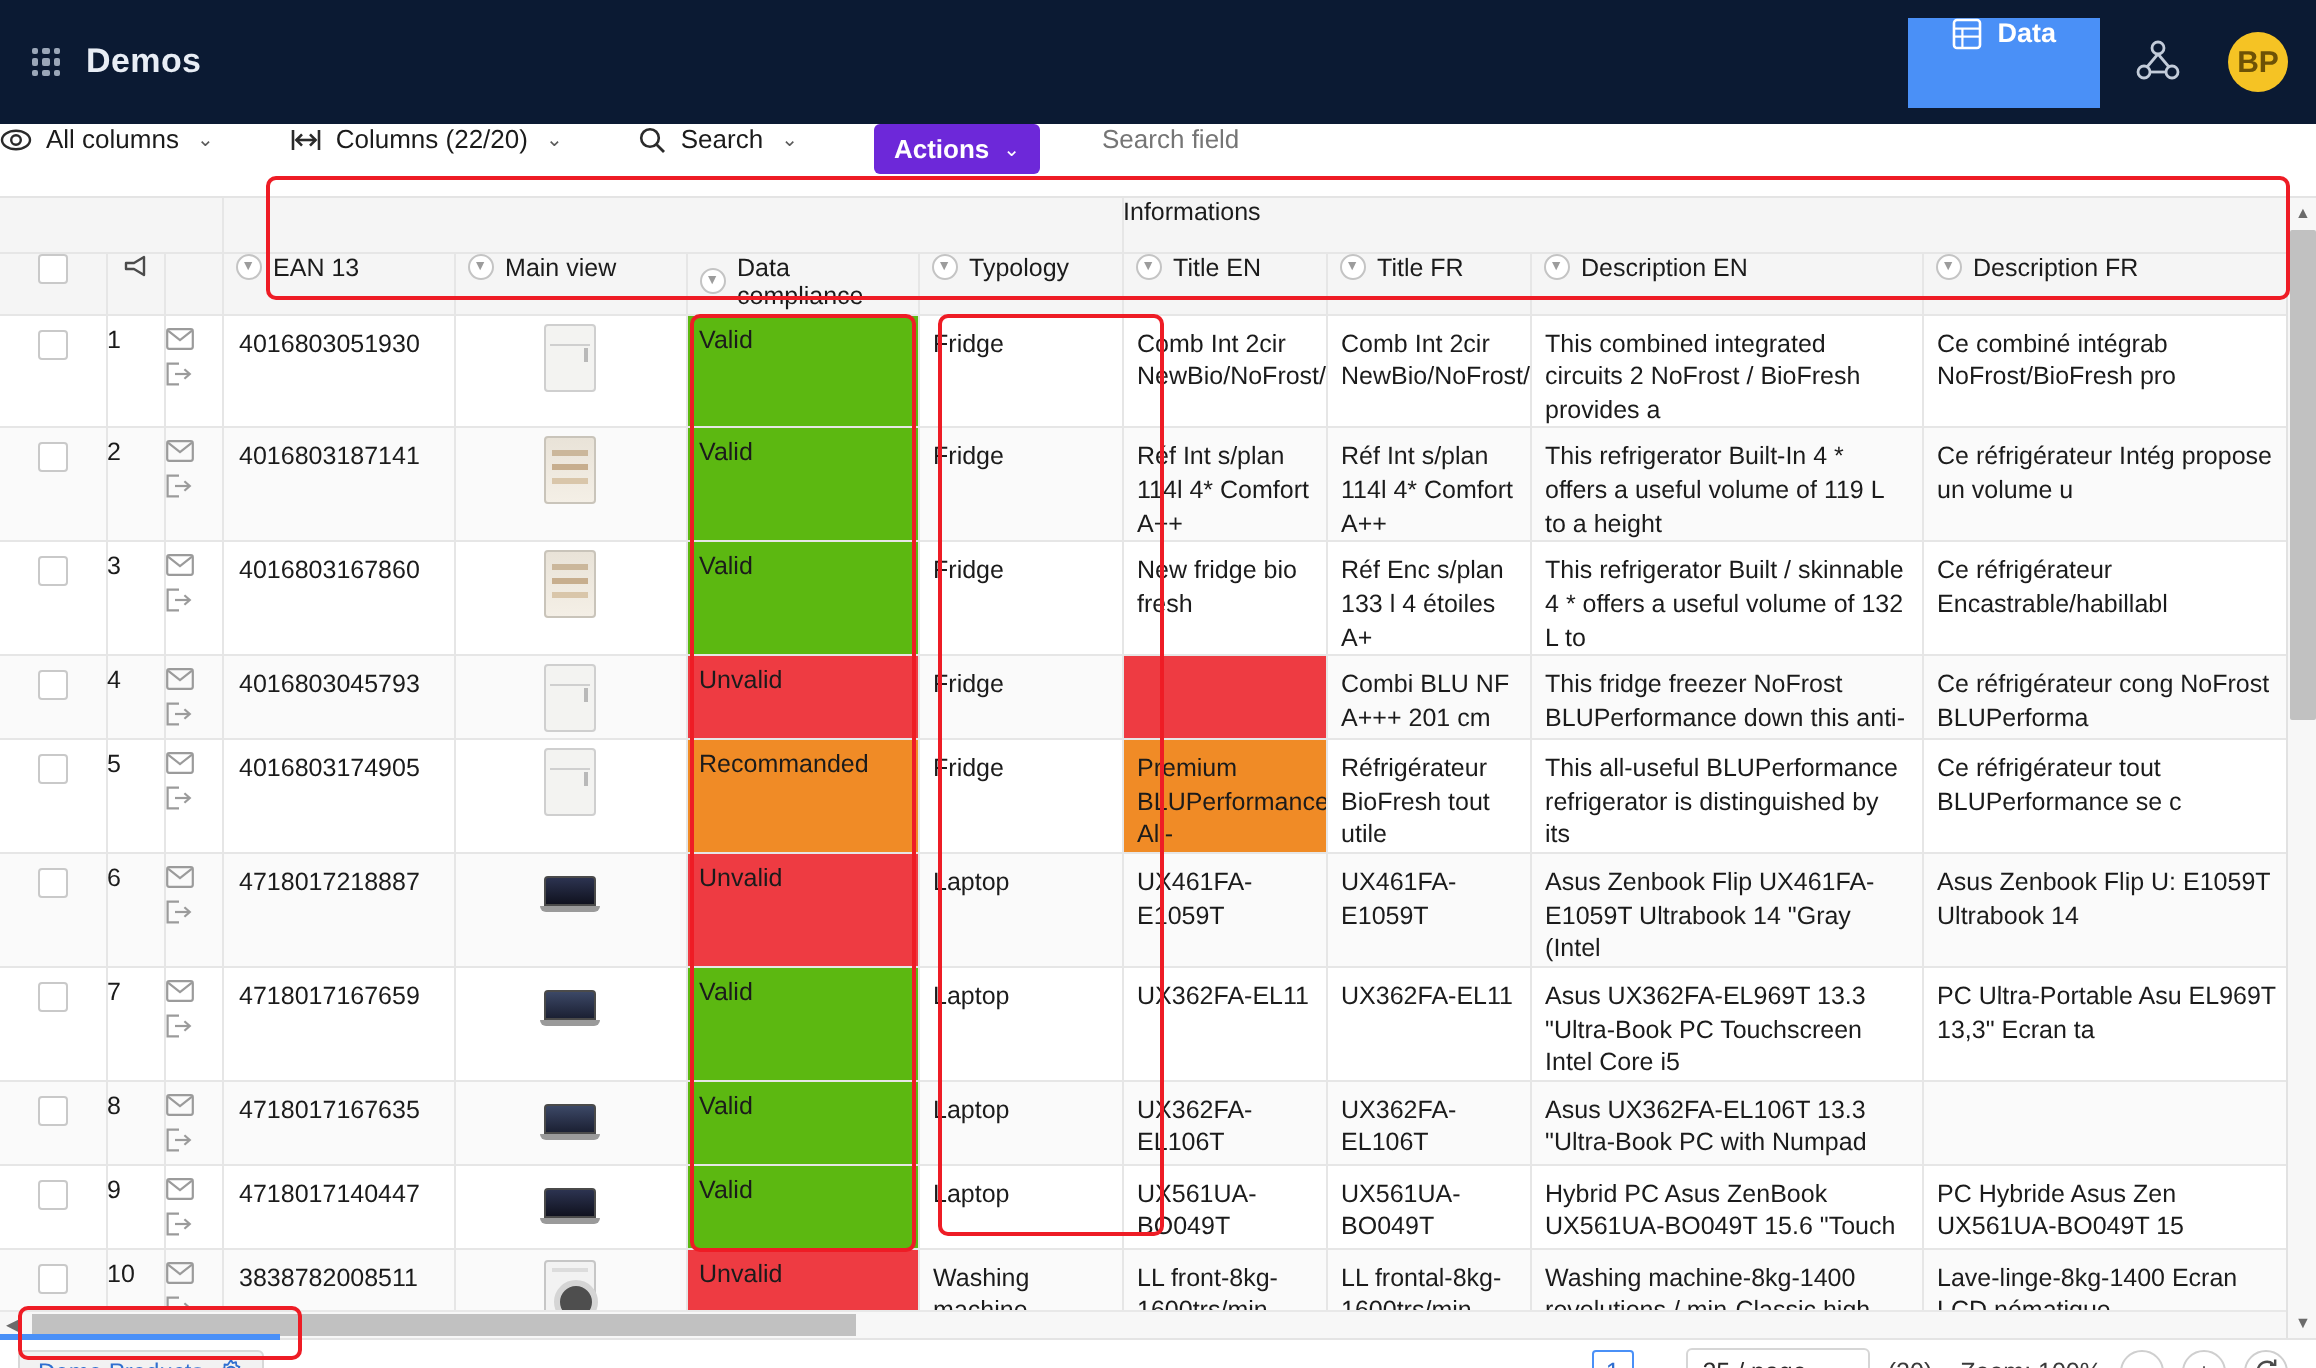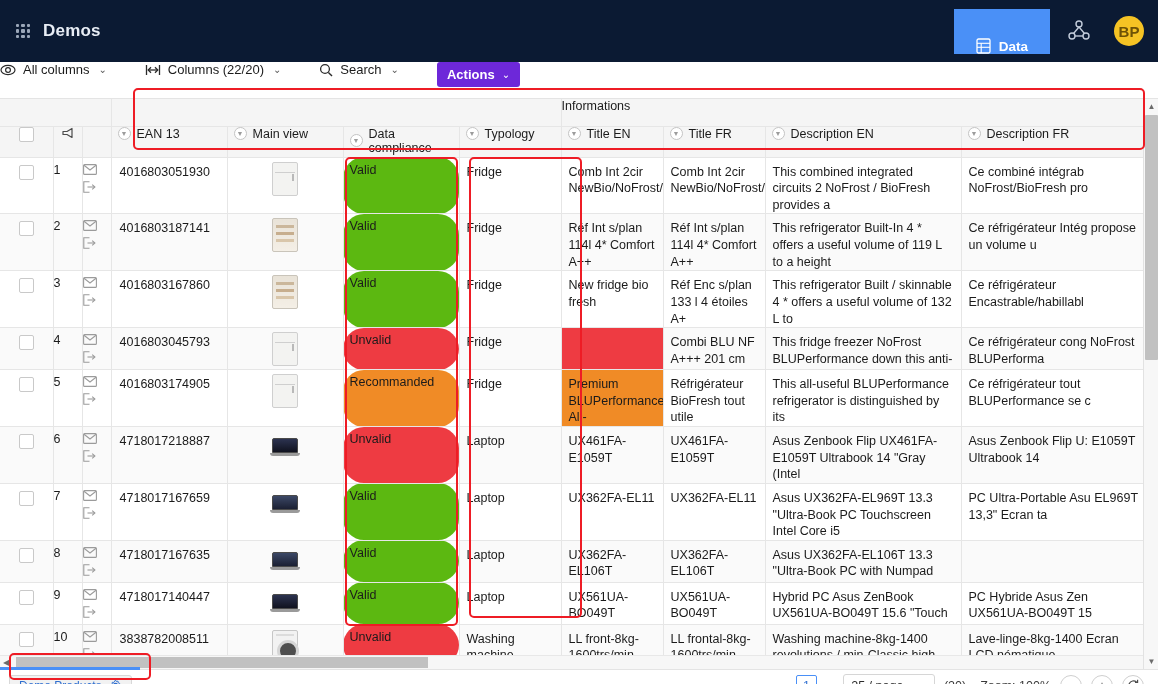--- a/index.html
+++ b/index.html
@@ -16,21 +16,21 @@
   .navbar {
     height: 62px; background: #0b1a33; display: flex;
     align-items: center; position: relative;
   }
   .grid-icon { width: 14px; height: 14px; display: grid;
     grid-template-columns: repeat(3, 1fr); grid-template-rows: repeat(3, 1fr);
     gap: 2px; margin-left: 16px; }
   .grid-icon i { background: #9aa6b8; border-radius: 1px; display:block; }
   .brand { color: #e8edf5; font-size: 17px; font-weight: bold; margin-left: 13px; letter-spacing: .2px; }
   .nav-right { margin-left: auto; display: flex; align-items: center; height: 45px; }
-  .nav-tab { display: flex; align-items: flex-end; gap: 8px; height: 45px;
+  .nav-tab { display: flex; align-items: flex-start; gap: 8px; height: 45px;
     padding: 0 22px; color: #ffffff; font-size: 13.5px; font-weight: bold; cursor: pointer; }
   .nav-tab.active { background: #4a90f7; }
   .nav-icon-btn { width: 58px; height: 45px; display: flex; align-items: center;
     justify-content: center; cursor: pointer; }
   .avatar { width: 30px; height: 30px; border-radius: 50%; background: #f5c324;
     color: #6d5206; font-size: 15px; font-weight: bold; display: flex;
     align-items: center; justify-content: center; margin: 0 14px 0 6px; cursor: pointer; }
 
   
   .toolbar { height: 37px; background: #fff; display: flex; align-items: flex-start;
@@ -63,21 +63,21 @@
     display: inline-flex; align-items: center; justify-content: center; flex: 0 0 auto;
     color: #9c9c9c; font-size: 7px; line-height: 1; cursor: pointer; background:#fff; }
 
   td.num { text-align: center; color: #3a3a3a; font-size: 12.5px;
     padding-top: 5px; width: 26px; }
   td.rowicons { text-align: center; padding-top: 6px; }
   td.ean { padding: 7px 0 0 8px; color: #1b1b1b; }
   td.thumb { text-align: center; padding-top: 4px; }
   td.txt { padding: 6px 7px 0 7px; line-height: 1.33; color: #1b1b1b;
     overflow: hidden; }
-  td.status { color: #fff; padding: 5px 0 0 6px; font-size: 12.5px; border-radius: 21px; }
+  td.status { color: #fff; padding: 5px 0 0 6px; font-size: 12.5px; }
   .st-valid { background: #5cb811; }
   .st-unvalid { background: #ee3b42; }
   .st-recommanded { background: #f08b26; }
   .cell-hl-red { background: #ee3b42; }
   .cell-hl-orange { background: #f08b26; color:#fff; }
 
   tbody tr { height: 42px; }
   tbody tr.odd td { background-color: #fafafa; }
   tbody tr.odd td.status.st-valid { background: #5cb811; }
   tbody tr.odd td.status.st-unvalid { background: #ee3b42; }
@@ -224,20 +224,21 @@
       </svg>
       <span>Search</span>
       <span class="caret">⌄</span>
     </div>
 
     <div class="actions-btn">
       <span>Actions</span>
       <span class="caret">⌄</span>
     </div>
 
+    <input class="search-field" type="text" placeholder="Search field" style="">
   </div>
 
   <div class="table-wrap">
     <table class="grid">
       <colgroup>
         <col style="width:53px">
           <col style="width:29px">
           <col style="width:29px">
         <col style="width:116px">
           <col style="width:116px">

